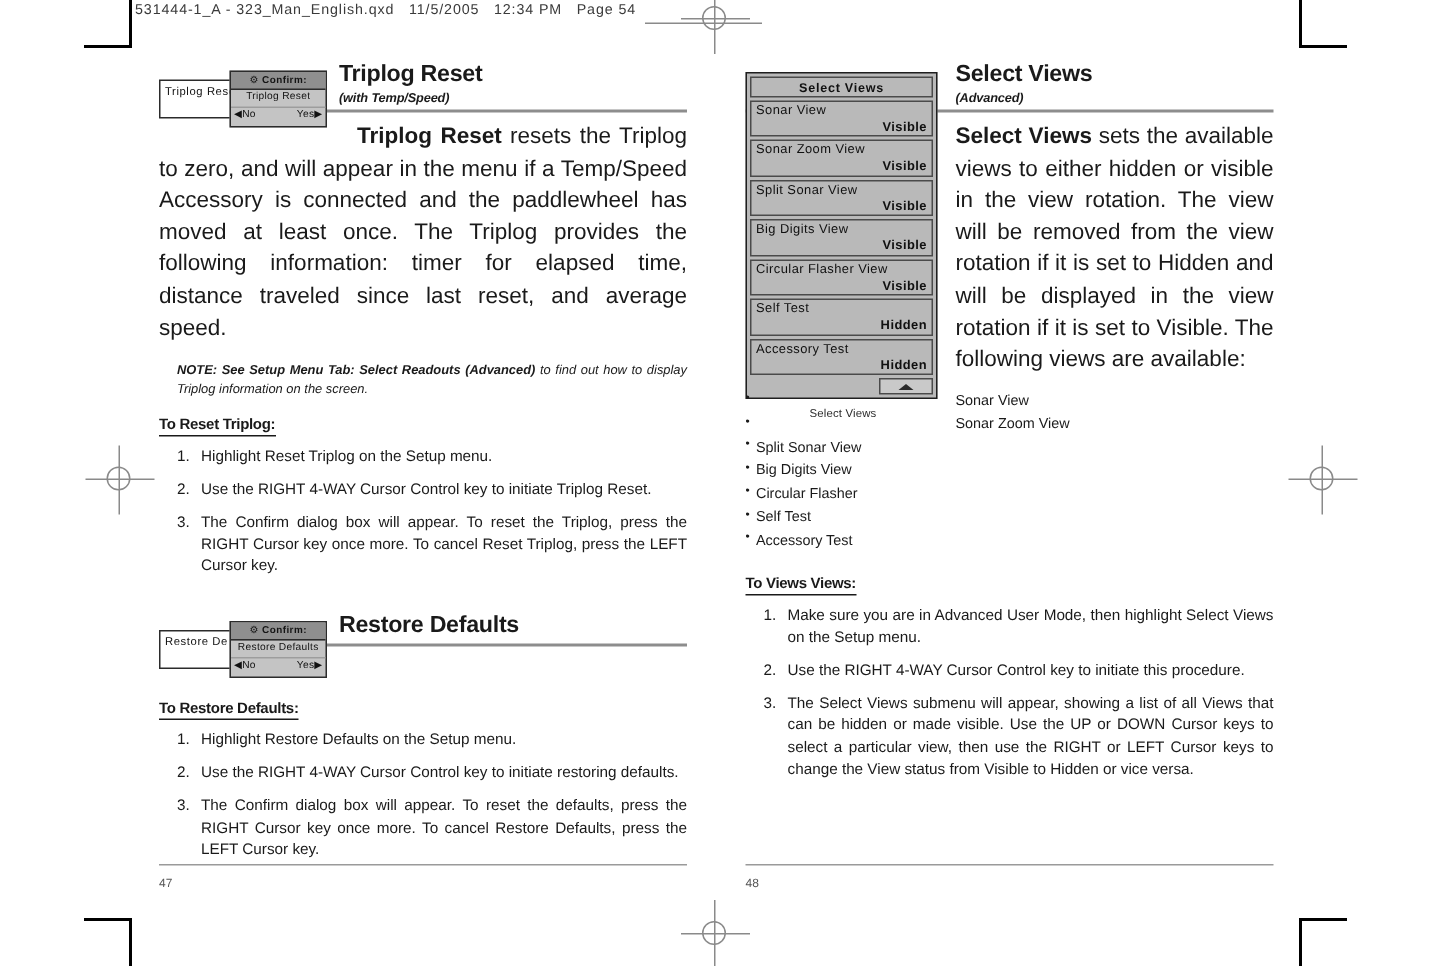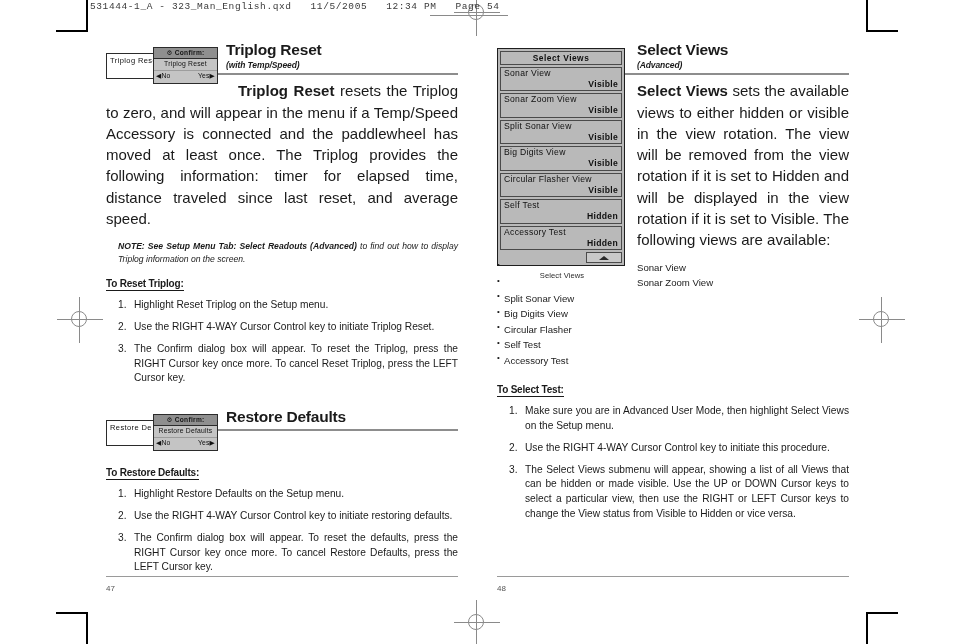--- a/index.html
+++ b/index.html
@@ -63,21 +63,21 @@
     left: 22px; top: 0;
     width: 1px; height: 46px;
     background: #8a8a8a;
   }
 
   
   .prepress-header {
     position: absolute;
     left: 90px;
     top: 1px;
-    font-family: Liberation Mono, monospace;
+    font-family: Liberation Sans, sans-serif;
     font-size: 9.5px;
     letter-spacing: 0.6px;
     color: #3a3a3a;
     white-space: pre;
   }
   .prepress-rule {
     position: absolute;
     left: 430px;
     top: 15px;
     width: 78px;
@@ -501,21 +501,21 @@
     <li>Split Sonar View</li>
     <li>Big Digits View</li>
     <li>Circular Flasher</li>
     <li>Self Test</li>
     <li>Accessory Test</li>
   </ul>
 
   <div class="clear"></div>
 
 
-  <h3 class="proc-title" style="margin-top:16px;">To Select Test:</h3>
+  <h3 class="proc-title" style="margin-top:16px;">To Views Views:</h3>
   <ol class="steps">
     <li>Make sure you are in Advanced User Mode, then highlight Select Views on the Setup menu.</li>
     <li>Use the RIGHT 4-WAY Cursor Control key to initiate this procedure.</li>
     <li>The Select Views submenu will appear, showing a list of all Views that can be hidden or made visible. Use the UP or DOWN Cursor keys to select a particular view, then use the RIGHT or LEFT Cursor keys to change the View status from Visible to Hidden or vice versa.</li>
   </ol>
 </div>
 
 <div class="page-footer right">
   <div class="footer-rule"></div>
   <div class="folio">48</div>

